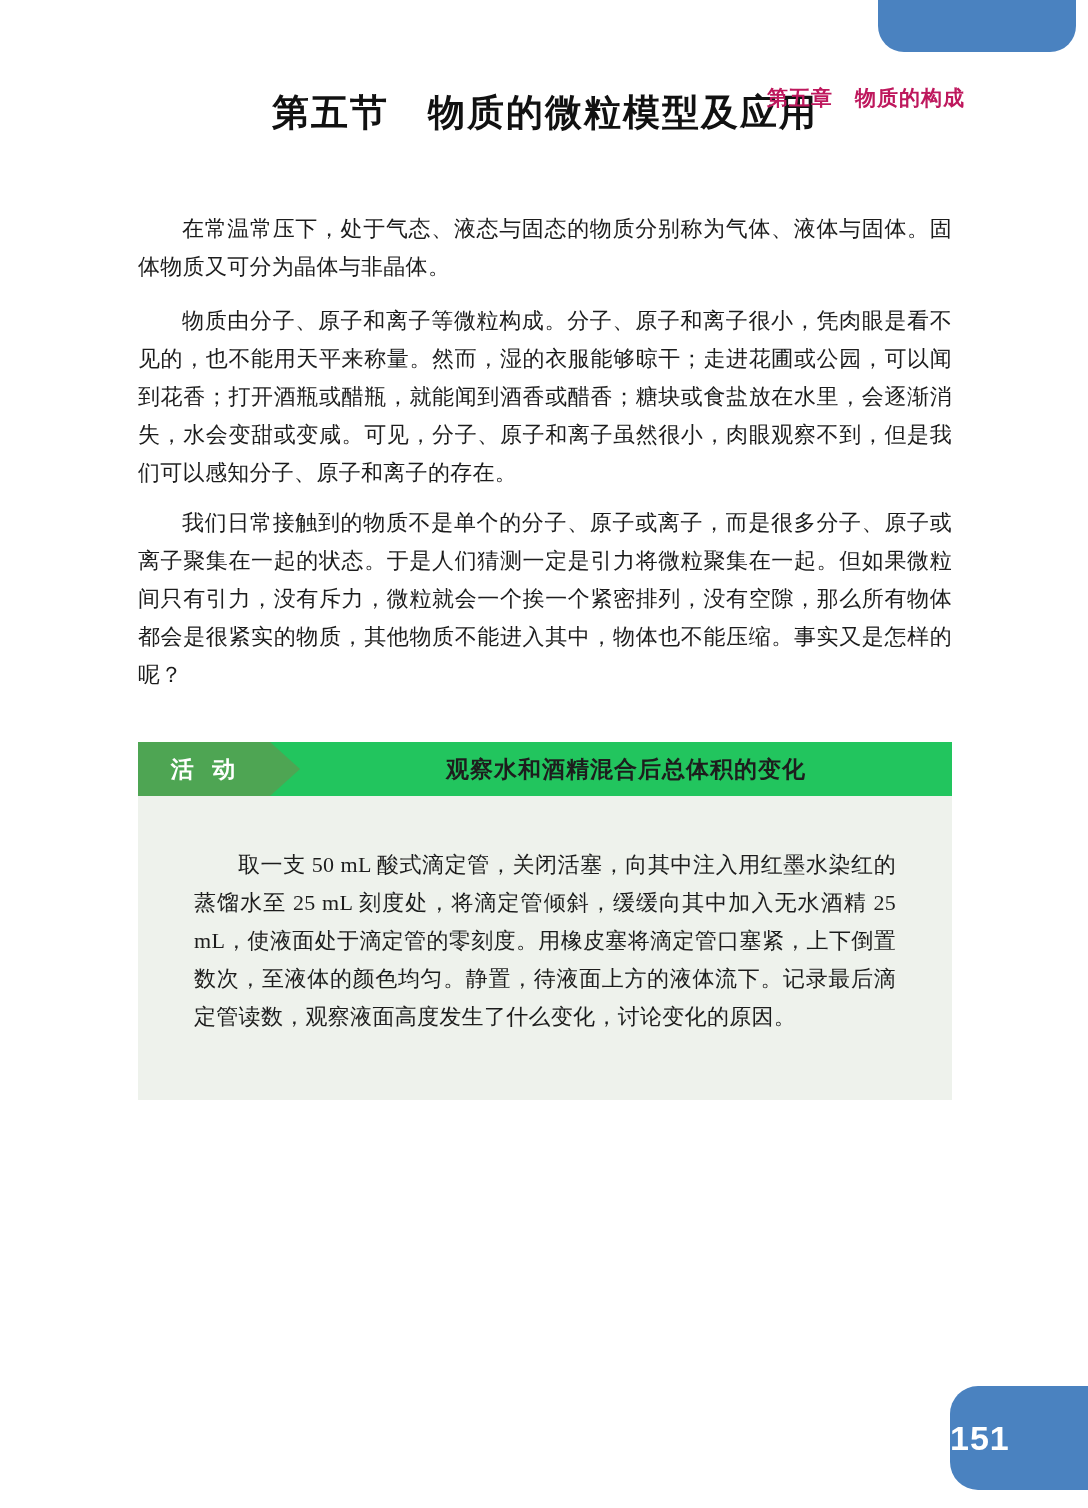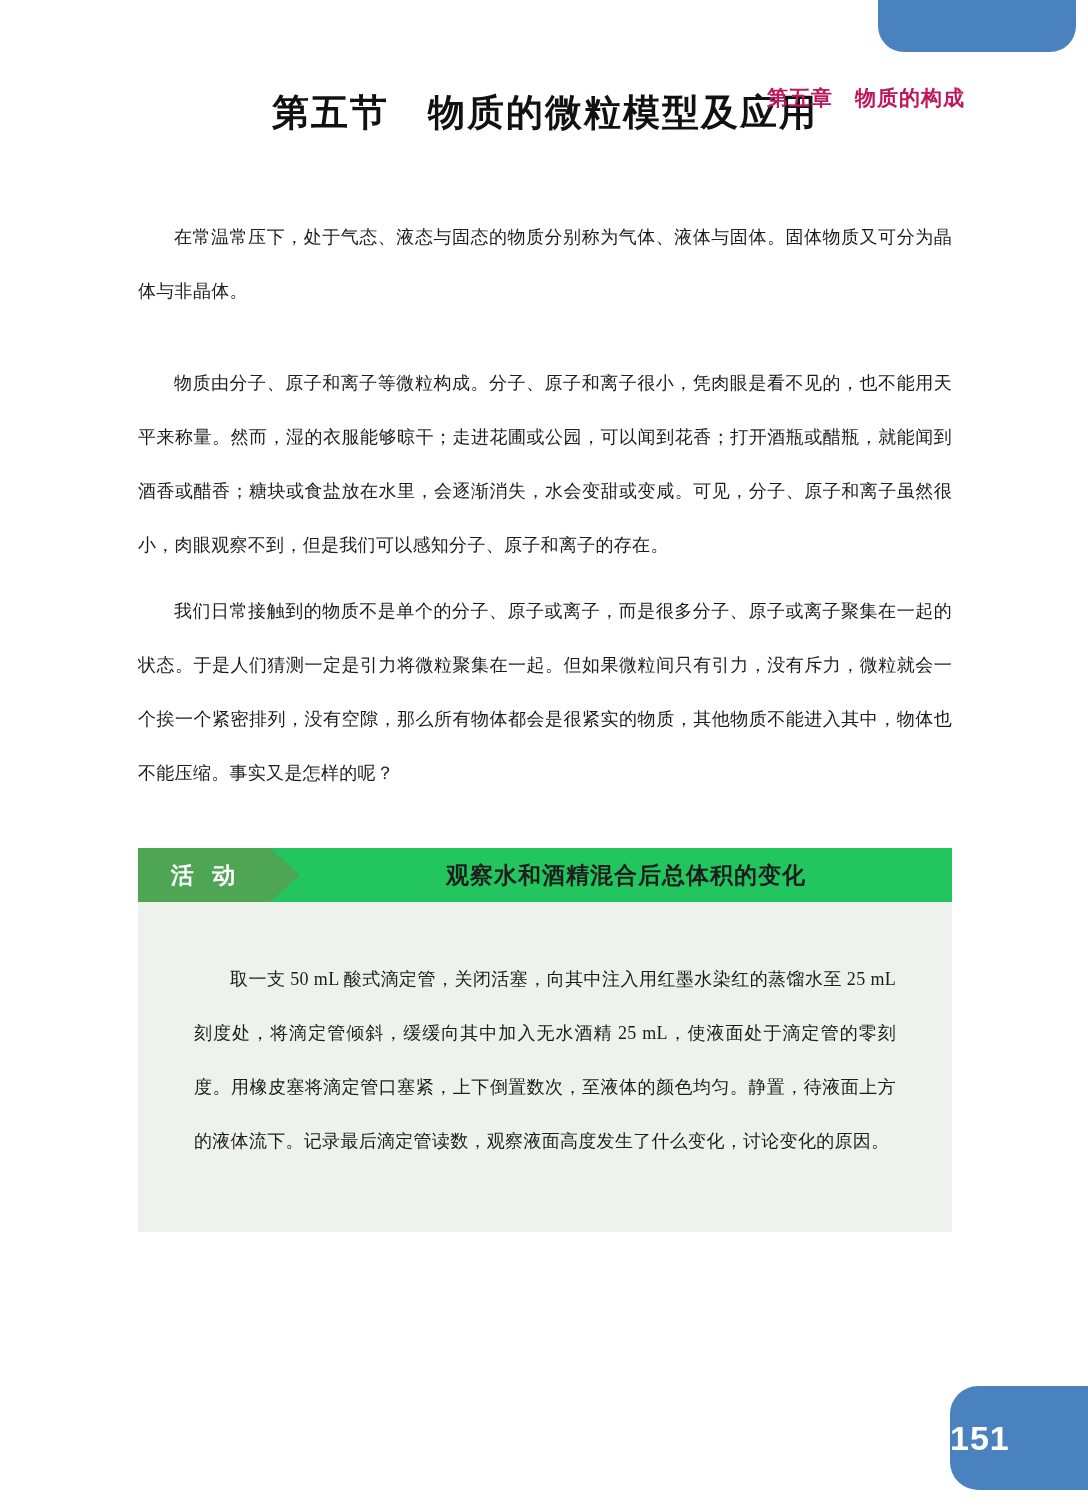--- a/index.html
+++ b/index.html
@@ -46,22 +46,22 @@
     text-align: center;
     font-family: "Liberation Sans", "DejaVu Sans", sans-serif;
     font-weight: 800;
     font-size: 37px;
     color: #111;
     letter-spacing: 2px;
   }
 
   .para {
     margin: 0;
-    font-size: 18px;
-    line-height: 54px;
+    font-size: 22px;
+    line-height: 38px;
     text-align: justify;
     text-indent: 2em;
     letter-spacing: 0.3px;
   }
 
   .intro-para { margin-top: 72px; }
 
   .section-banner {
     margin-top: 52px;
     height: 50px;
@@ -73,21 +73,21 @@
     box-sizing: border-box;
   }
   .section-banner .heading {
     font-family: "Liberation Sans", "DejaVu Sans", sans-serif;
     font-weight: bold;
     font-size: 25px;
     color: #1b6bb4;
     letter-spacing: 1px;
   }
 
-  .body-para-1 { margin-top: 38px; }
+  .body-para-1 { margin-top: 16px; }
   .body-para-2 { margin-top: 12px; }
 
   
   .activity {
     margin-top: 48px;
   }
   .activity-header {
     display: flex;
     align-items: stretch;
     height: 54px;

